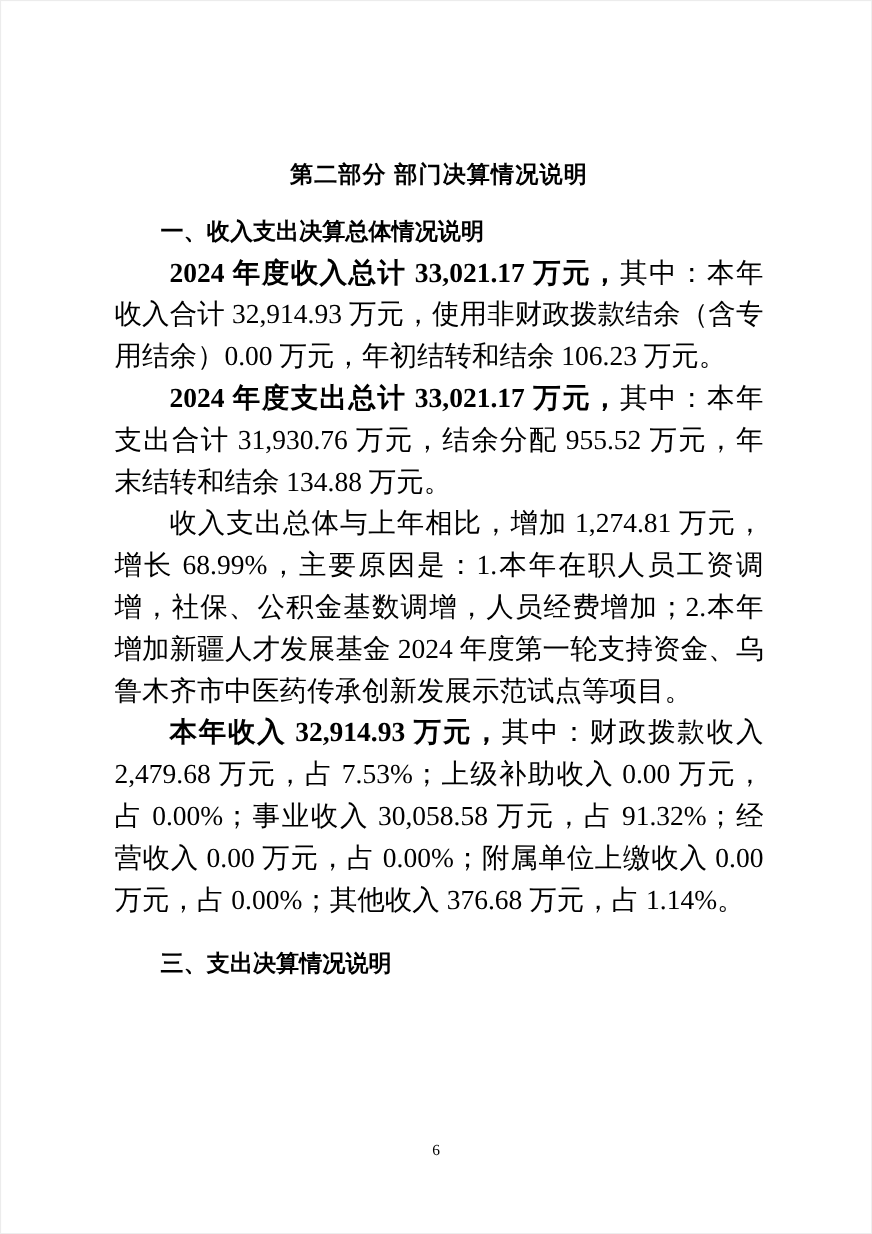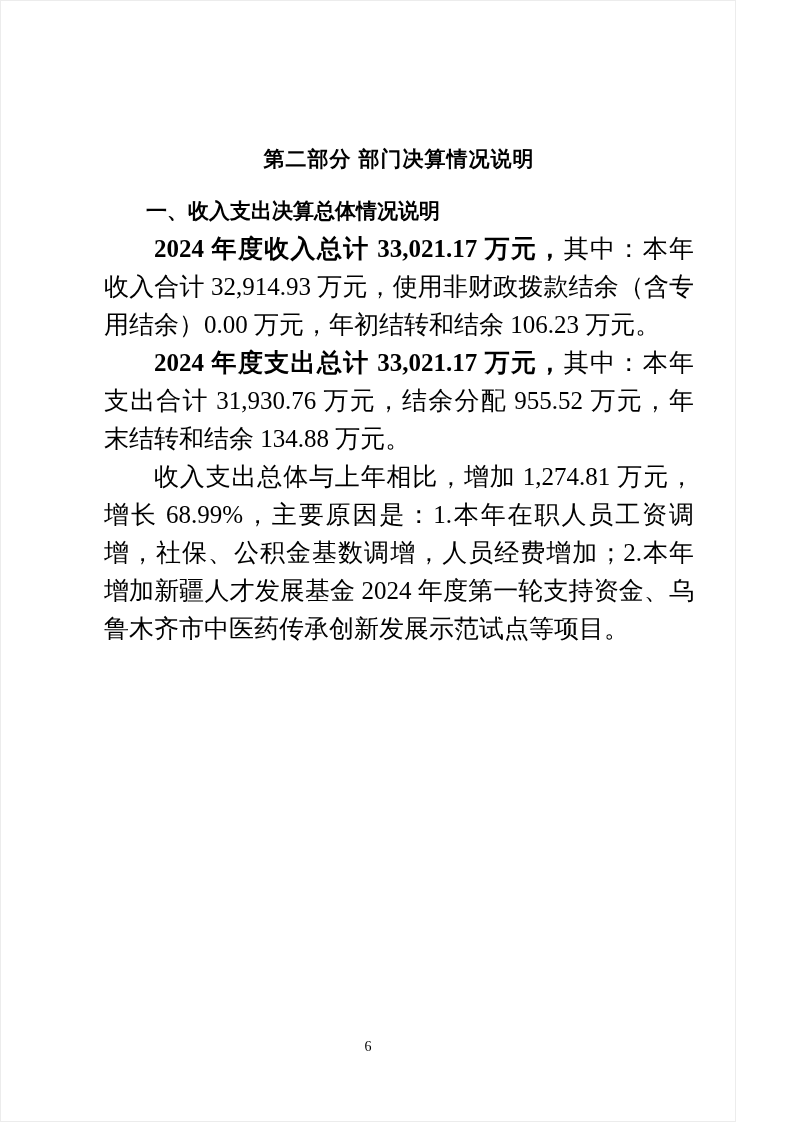--- a/index.html
+++ b/index.html
@@ -2,21 +2,21 @@
 <html><head>
 <meta charset="utf-8">
 <style>
   html, body {
     margin: 0;
     padding: 0;
     background: #ffffff;
   }
   .page {
     position: relative;
-    width: 736px;
+    width: 793px;
     height: 1122px;
     background: #ffffff;
     box-sizing: border-box;
     border: 1px solid #ececec;
     font-family: "Liberation Serif", "DejaVu Serif", serif;
     color: #000000;
     overflow: hidden;
   }
   .content {
     position: absolute;
@@ -72,19 +72,21 @@
 
     <div class="heading">一、收入支出决算总体情况说明</div>
 
     <p class="para"><span class="lead">2024 年度收入总计 33,021.17 万元，</span><span>其中：本年收入合计 32,914.93 万元，使用非财政拨款结余（含专用结余）0.00 万元，年初结转和结余 106.23 万元。</span></p>
 
     <p class="para"><span class="lead">2024 年度支出总计 33,021.17 万元，</span><span>其中：本年支出合计 31,930.76 万元，结余分配 955.52 万元，年末结转和结余 134.88 万元。</span></p>
 
     <p class="para"><span>收入支出总体与上年相比，增加 1,274.81 万元，增长 68.99%，主要原因是：1.本年在职人员工资调增，社保、公积金基数调增，人员经费增加；2.本年增加新疆人才发展基金 2024 年度第一轮支持资金、乌鲁木齐市中医药传承创新发展示范试点等项目。</span></p>
 
 
+    <p class="para"><span class="lead">本年收入 32,914.93 万元，</span><span>其中：财政拨款收入 2,479.68 万元，占 7.53%；上级补助收入 0.00 万元，占 0.00%；事业收入 30,058.58 万元，占 91.32%；经营收入 0.00 万元，占 0.00%；附属单位上缴收入 0.00 万元，占 0.00%；其他收入 376.68 万元，占 1.14%。</span></p>
 
+    <div class="heading">三、支出决算情况说明</div>
 
 
   </div>
 
   <div class="page-num">6</div>
 </div>
 
 </body></html>

